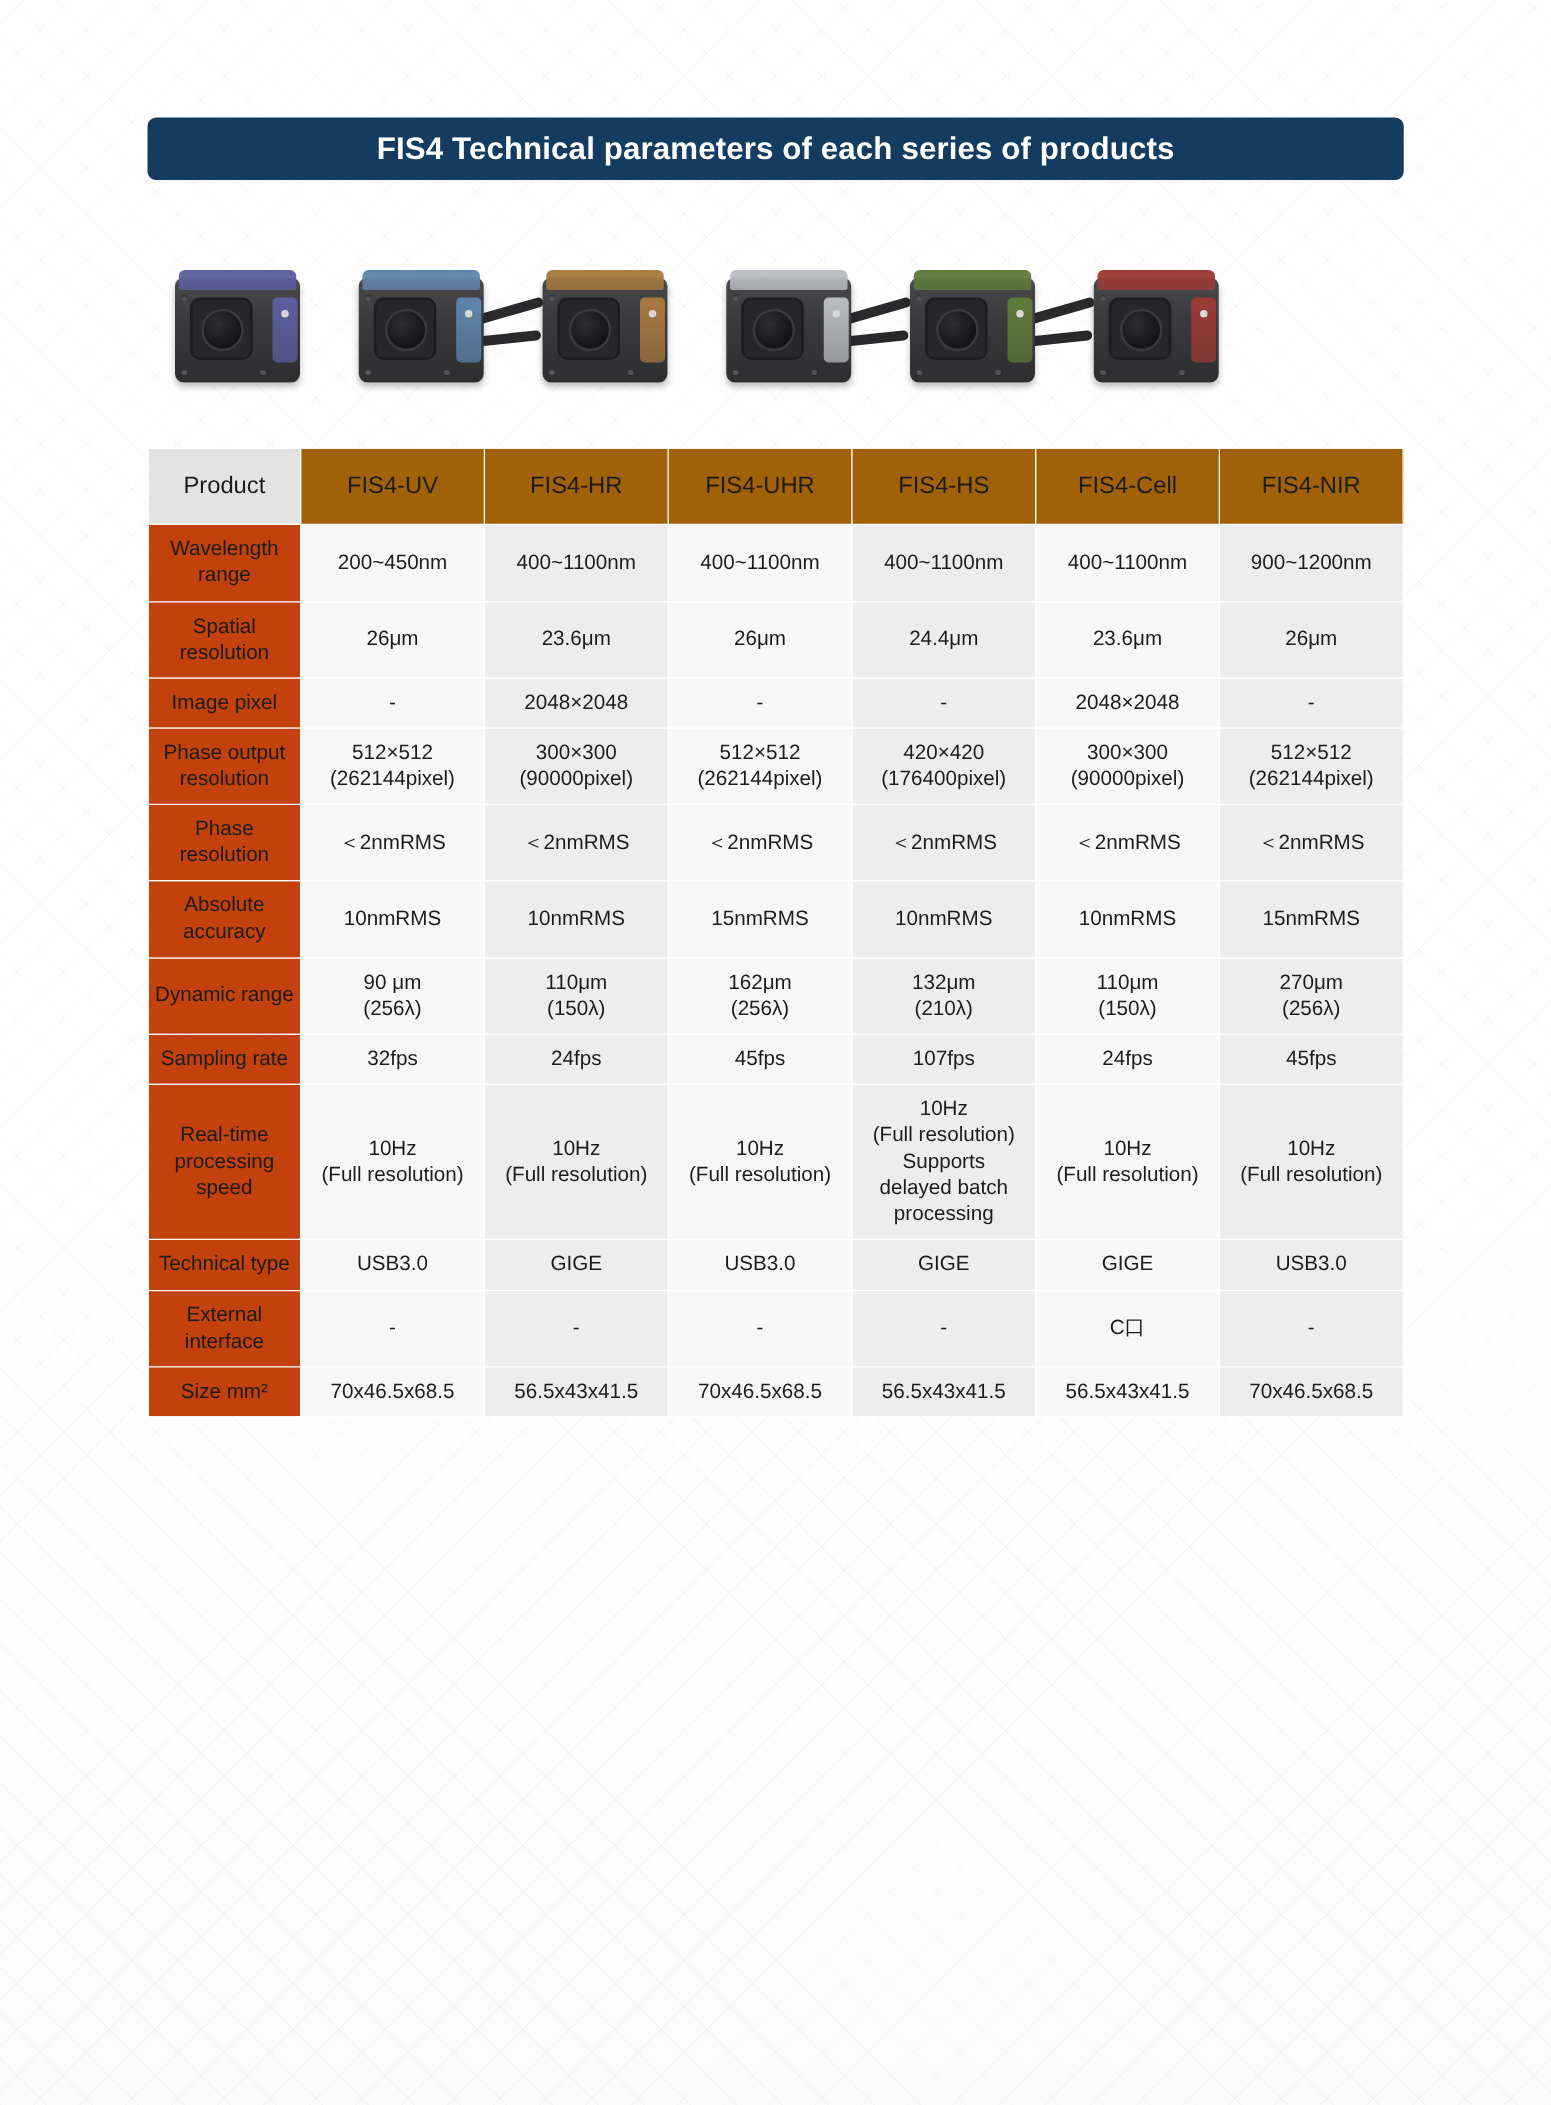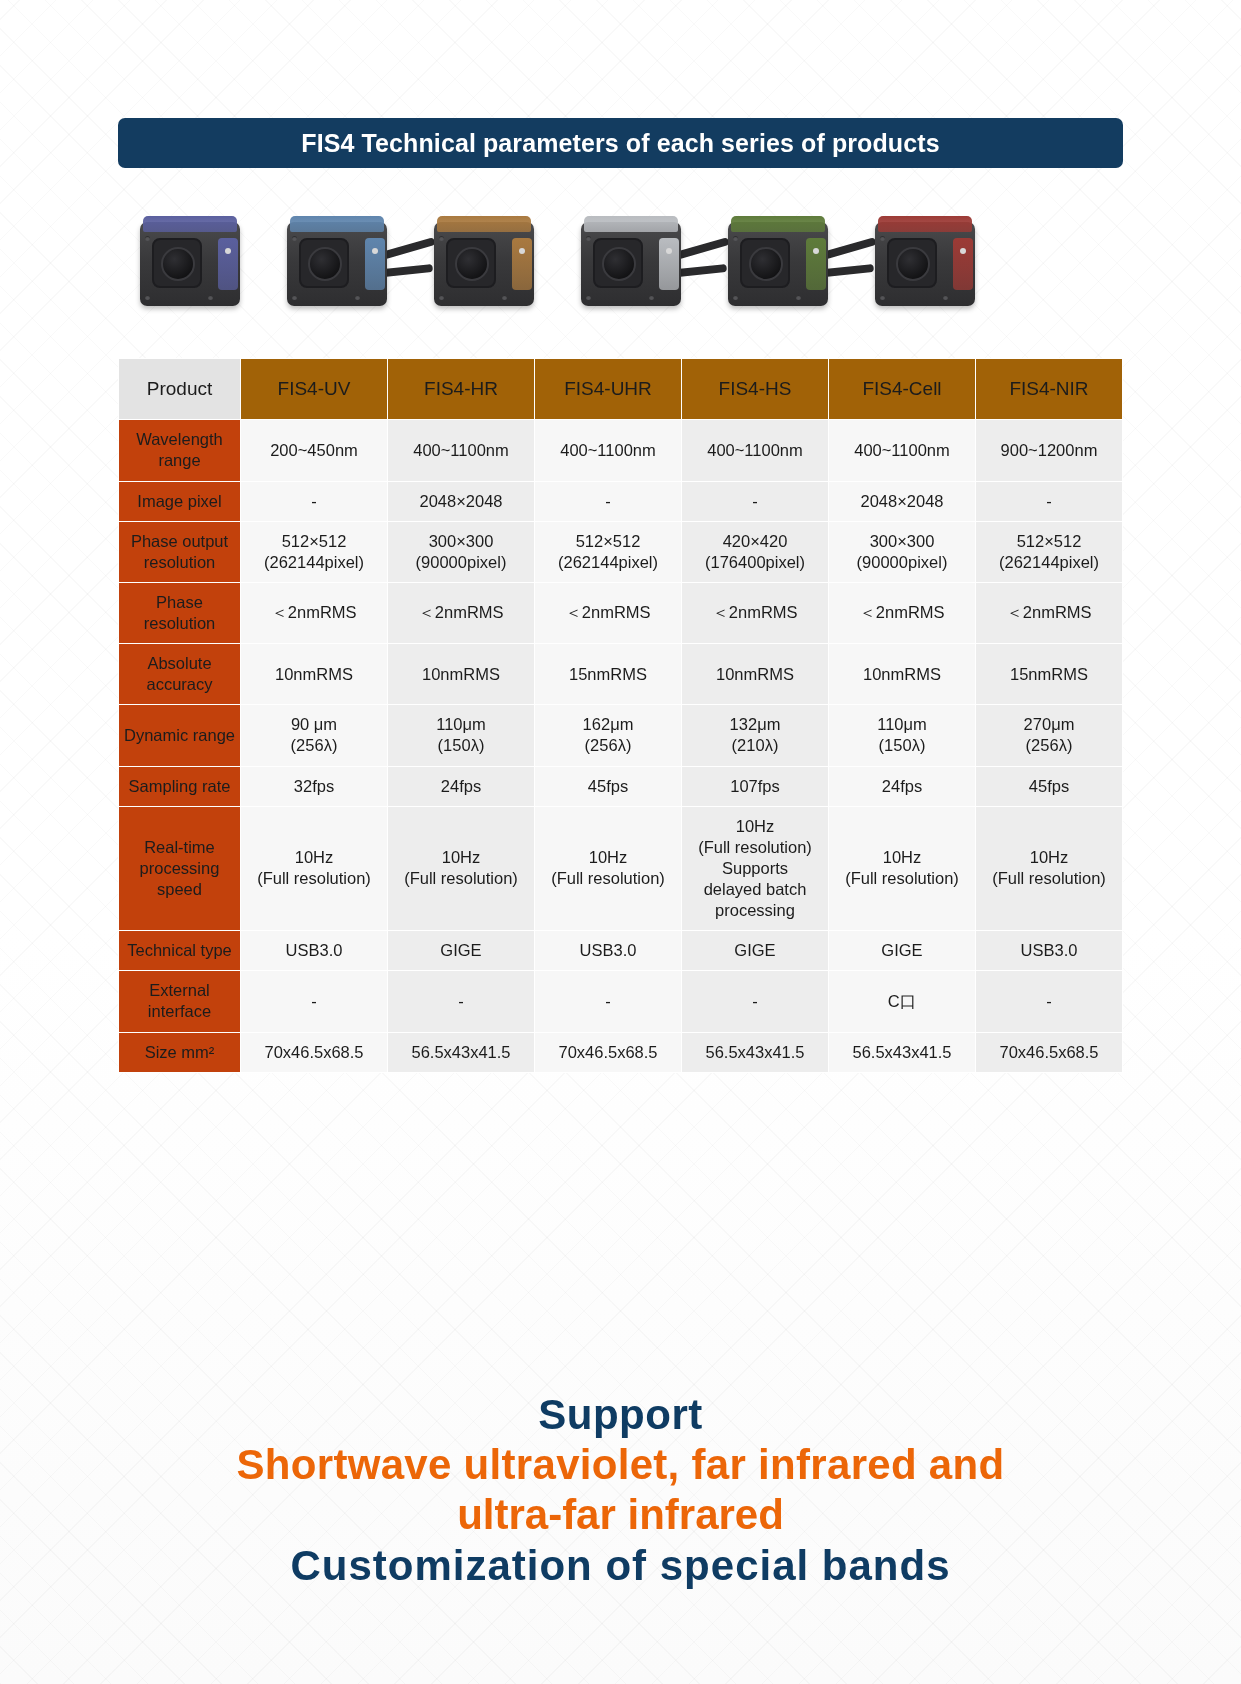--- a/index.html
+++ b/index.html
@@ -25,21 +25,21 @@
   }
   .page {
     position: relative;
     width: 1241px;
     height: 1684px;
   }
 
   
   .banner {
     position: absolute;
-    left: 118px; top: 118px;
+    left: 118px; top: 94px;
     width: 1005px; height: 50px;
     background: #133c60;
     border-radius: 7px;
     display: flex;
     align-items: center;
     justify-content: center;
   }
   .banner-title {
     color: #ffffff;
     font-size: 25px;
@@ -342,20 +342,29 @@
           <tr>
             <td class="row-label">Wavelength range</td>
             <td class="cell-a">200~450nm</td>
             <td class="cell-b">400~1100nm</td>
             <td class="cell-a">400~1100nm</td>
             <td class="cell-b">400~1100nm</td>
             <td class="cell-a">400~1100nm</td>
             <td class="cell-b">900~1200nm</td>
           </tr>
           <tr>
+            <td class="row-label">Spatial resolution</td>
+            <td class="cell-a">26μm</td>
+            <td class="cell-b">23.6μm</td>
+            <td class="cell-a">26μm</td>
+            <td class="cell-b">24.4μm</td>
+            <td class="cell-a">23.6μm</td>
+            <td class="cell-b">26μm</td>
+          </tr>
+          <tr>
             <td class="row-label">Image pixel</td>
             <td class="cell-a">-</td>
             <td class="cell-b">2048×2048</td>
             <td class="cell-a">-</td>
             <td class="cell-b">-</td>
             <td class="cell-a">2048×2048</td>
             <td class="cell-b">-</td>
           </tr>
           <tr>
             <td class="row-label">Phase output resolution</td>
@@ -435,19 +444,13 @@
             <td class="cell-b">56.5x43x41.5</td>
             <td class="cell-a">70x46.5x68.5</td>
             <td class="cell-b">56.5x43x41.5</td>
             <td class="cell-a">56.5x43x41.5</td>
             <td class="cell-b">70x46.5x68.5</td>
           </tr>
         </tbody>
     </table>
   </div>
 
-  <div class="footer">
-    <div class="foot-1">Support</div>
-    <div class="foot-2">Shortwave ultraviolet, far infrared and</div>
-    <div class="foot-3">ultra-far infrared</div>
-    <div class="foot-4">Customization of special bands</div>
-  </div>
 </div>
 
 </body></html>

